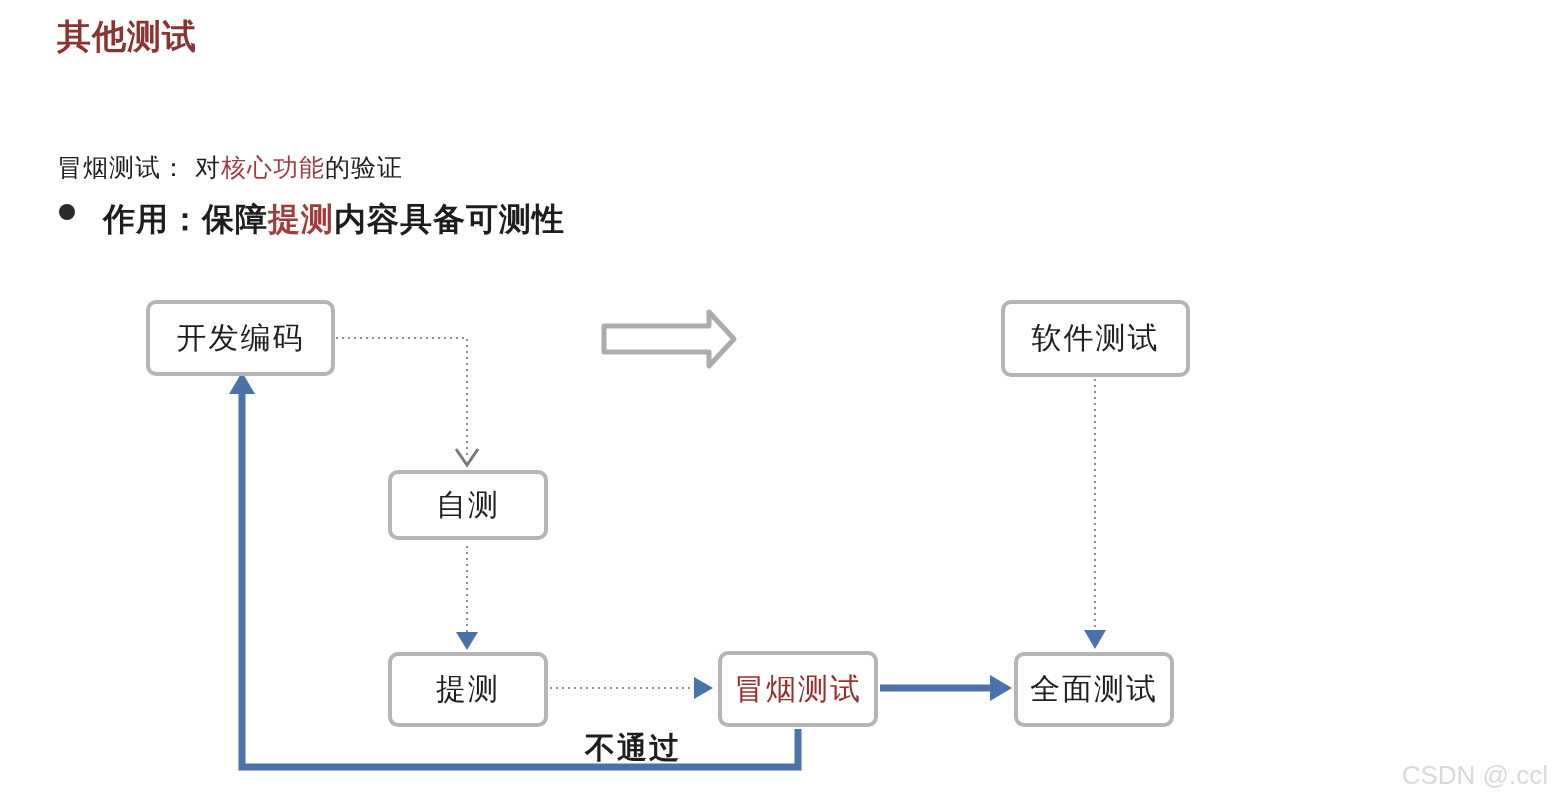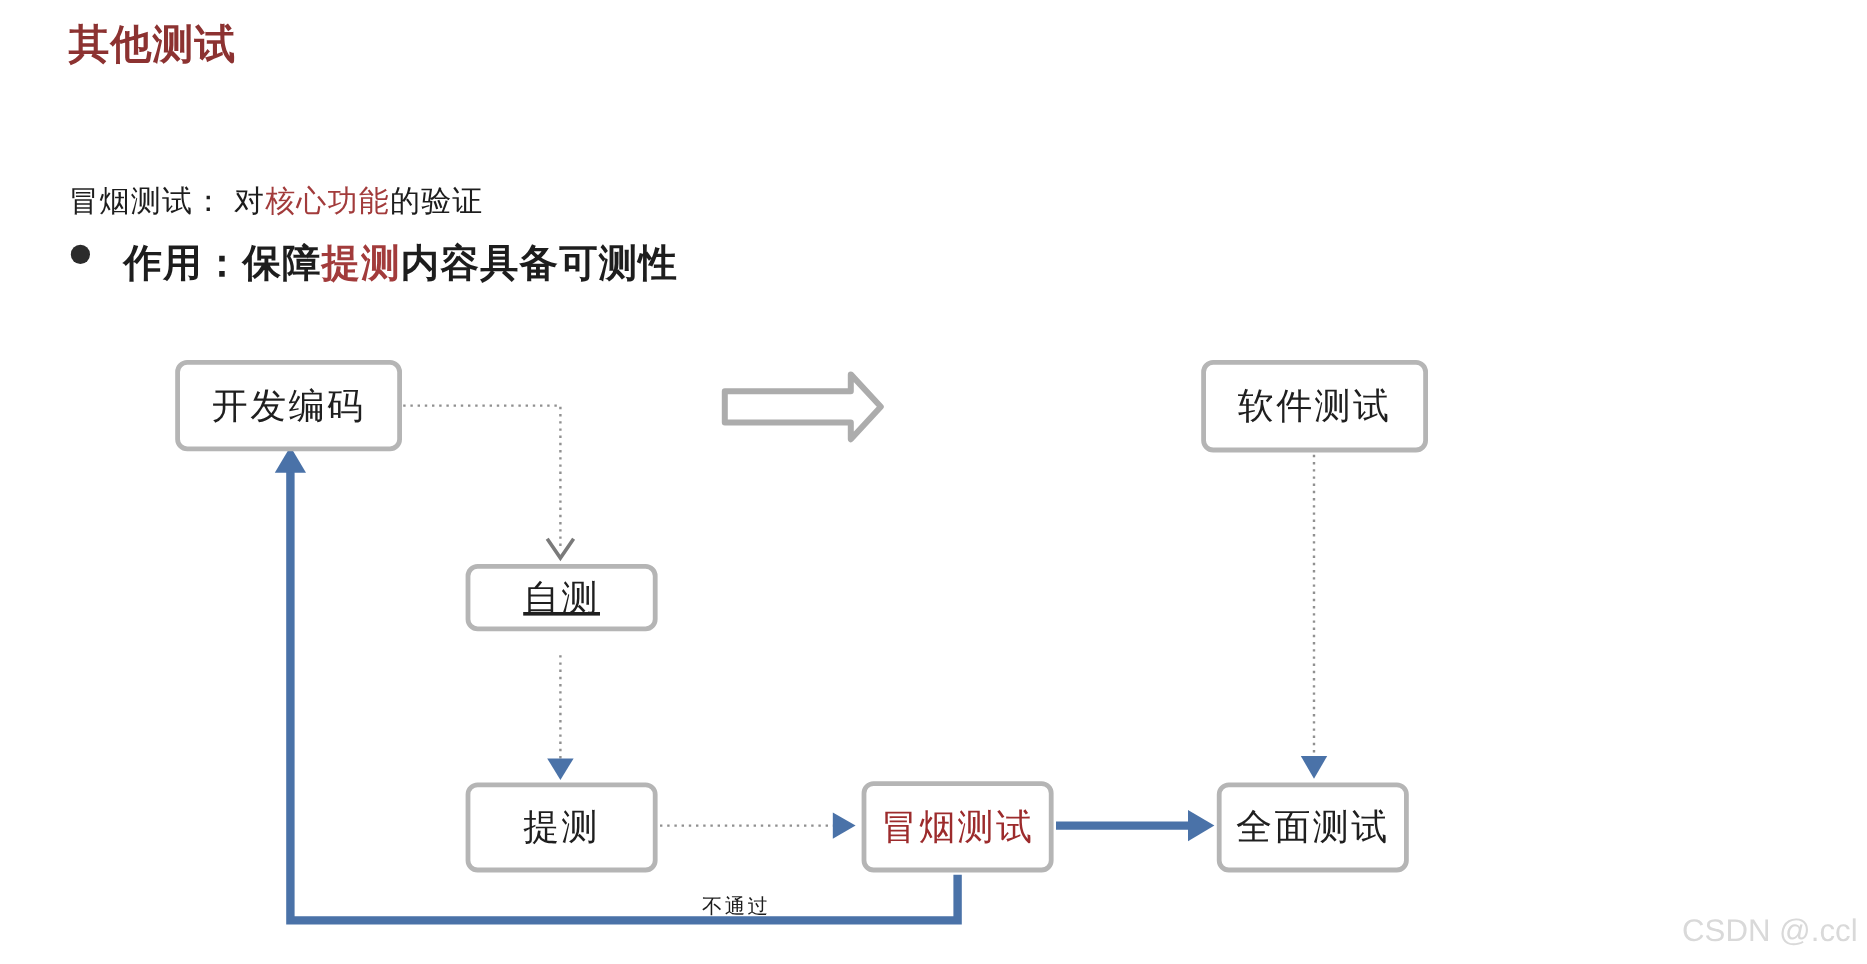--- a/index.html
+++ b/index.html
@@ -52,30 +52,30 @@
     border-radius: 10px;
     display: flex;
     align-items: center;
     justify-content: center;
     font-size: 30px;
     color: #1f1f1f;
     letter-spacing: 2px;
   }
   .node-dev     { left: 146px; top: 300px; width: 189px; height: 76px; font-family: Liberation Mono, monospace; }
   .node-sw      { left: 1001px; top: 300px; width: 189px; height: 77px; text-align: center; }
-  .node-self    { left: 388px; top: 470px; width: 160px; height: 56px; text-decoration: underline; }
+  .node-self    { left: 388px; top: 470px; width: 160px; height: 70px; }
   .node-submit  { left: 388px; top: 652px; width: 160px; height: 75px; }
   .node-smoke   { left: 718px; top: 651px; width: 160px; height: 76px; }
   .node-full    { left: 1014px; top: 652px; width: 160px; height: 75px; }
   .node-smoke .node-label { color: #9C2B2C; }
   .edge-label {
     position: absolute;
-    left: 585px; top: 744px;
-    font-size: 17px;
-    font-weight: normal;
+    left: 585px; top: 728px;
+    font-size: 30px;
+    font-weight: bold;
     color: #1d1d1d;
     letter-spacing: 2px;
   }
   .watermark {
     position: absolute;
     right: 8px; top: 760px;
     font-size: 26px;
     color: #d9d9d9;
     text-align: center;
   }

